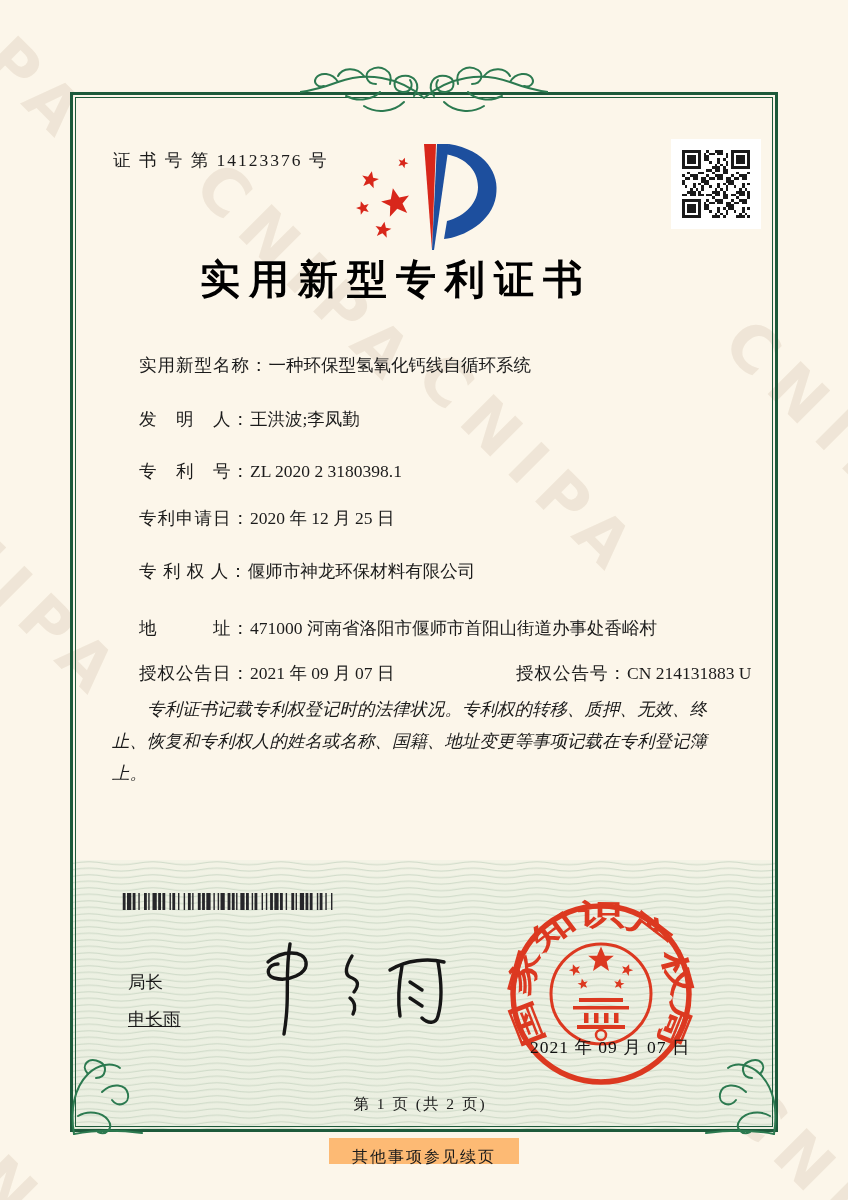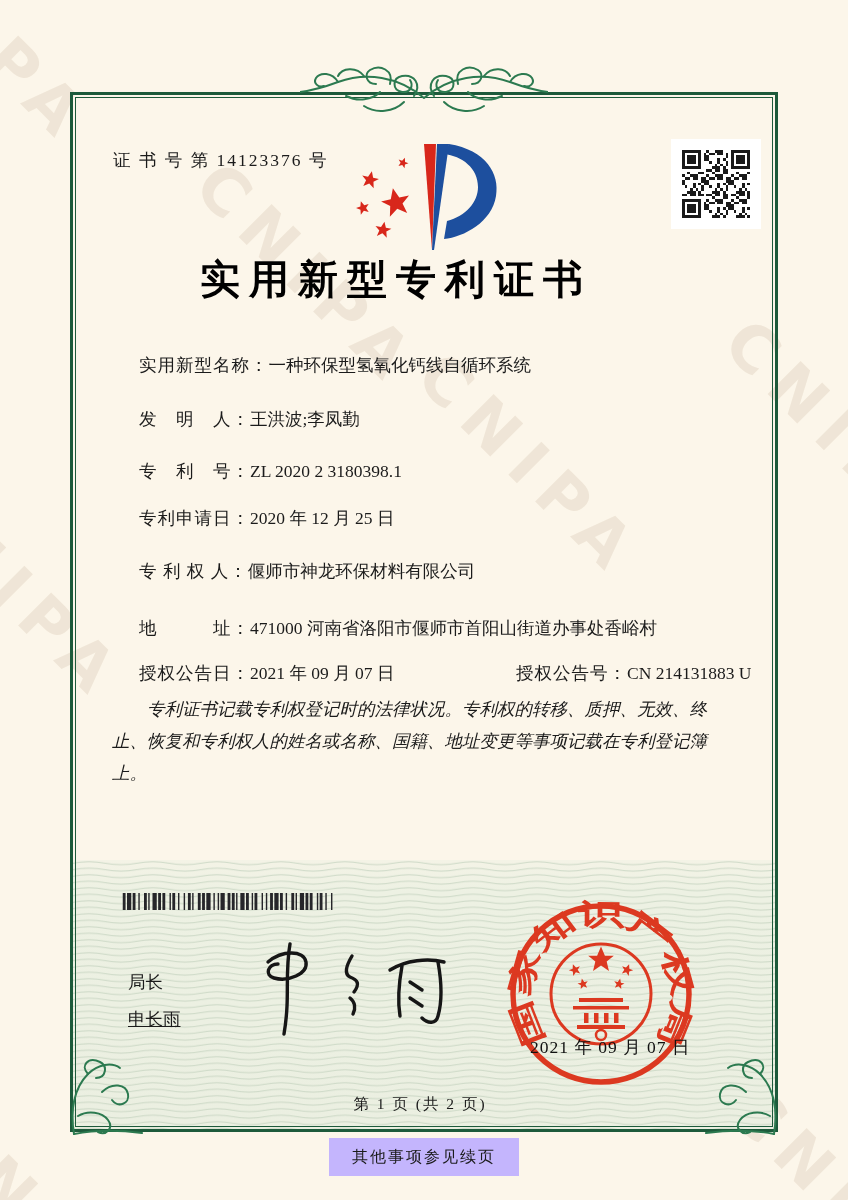--- a/index.html
+++ b/index.html
@@ -58,21 +58,21 @@
   }
   #paragraphs p{margin:0;text-indent:2em;}
   #barcode{left:120px;top:893px;z-index:3;}
   #signer-title{left:128px;top:970px;font-size:17.5px;z-index:3;}
   #signer-name{left:128px;top:1007px;font-size:17.5px;z-index:3;text-decoration:underline;}
   #signature{left:252px;top:936px;z-index:3;}
   #seal{left:505px;top:898px;z-index:4;opacity:.94;}
   #seal-date{left:530px;top:1035px;font-size:17.5px;letter-spacing:1px;z-index:5;color:#111;}
   #page-footer{left:66px;top:1094px;width:708px;text-align:center;font-size:15.5px;letter-spacing:2px;z-index:3;}
   #cont-note{
-    left:329px;top:1138px;width:190px;height:38px;background:#c4b5fd;
+    left:329px;top:1138px;width:190px;height:26px;background:#fdba74;
     text-align:center;line-height:38px;font-size:16px;letter-spacing:2px;z-index:3;
   }
   .orn{z-index:4;pointer-events:none;}
   svg{display:block;}
 </style>
 </head>
 <body>
 
 <div class="wm" style="left:-95px;top:-95px;">CNIPA</div>
 <div class="wm" style="left:233px;top:148px;">CNIPA</div>

